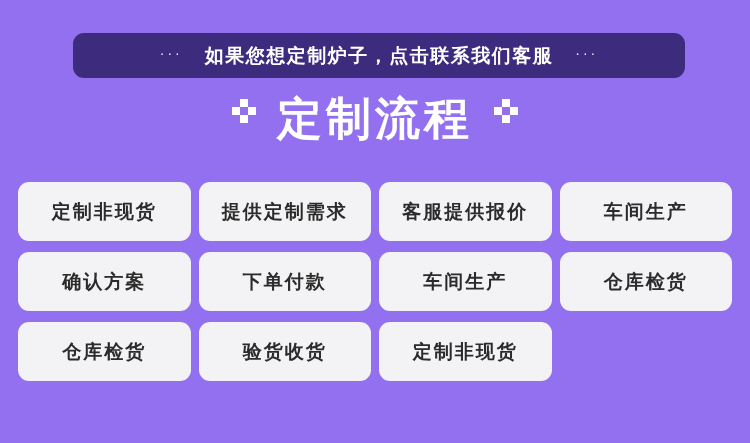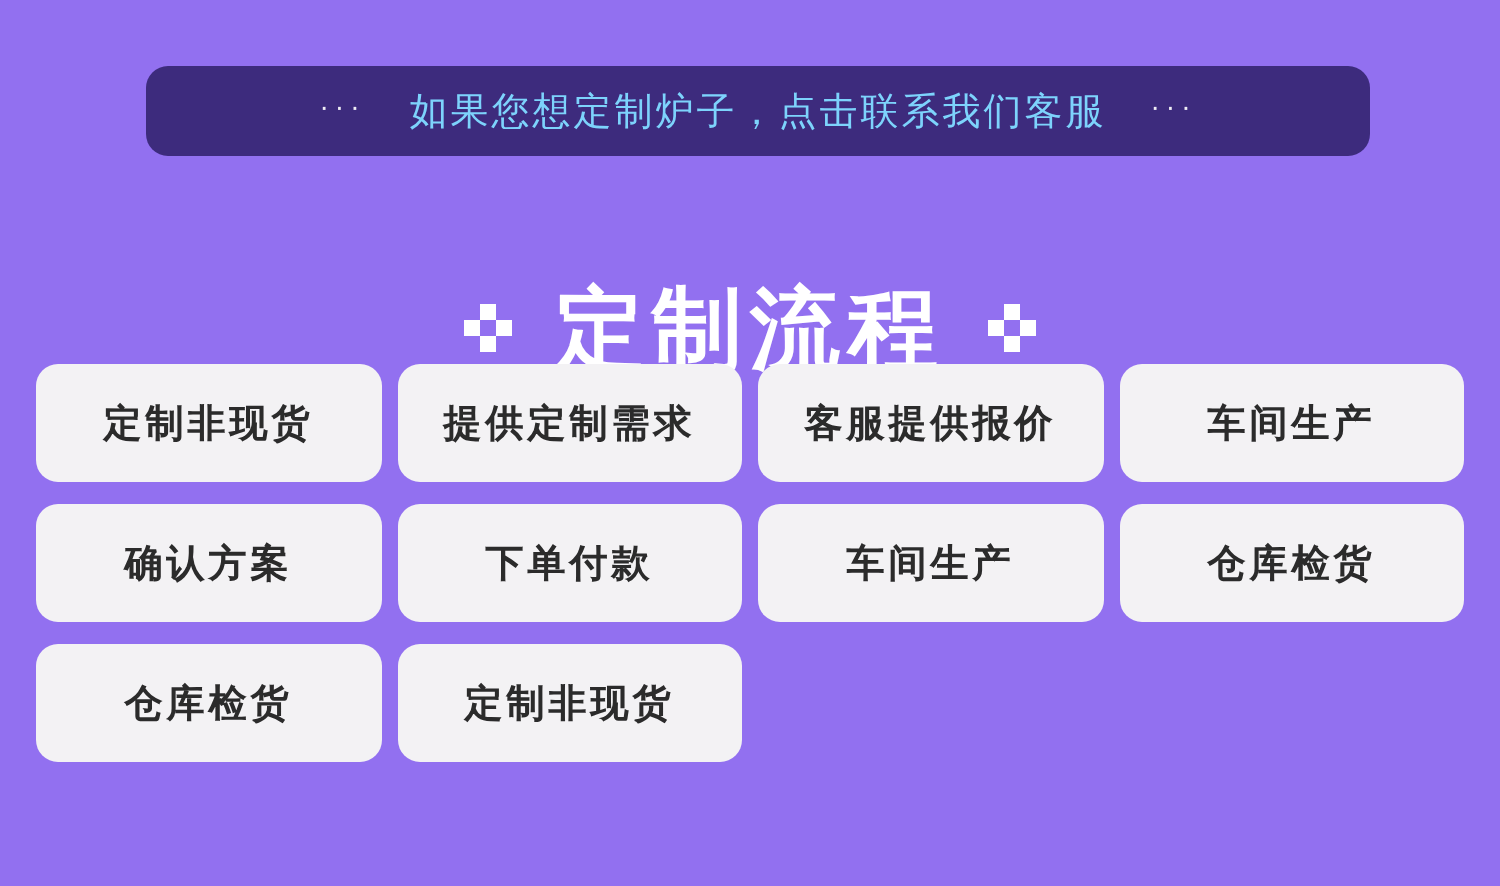--- a/index.html
+++ b/index.html
@@ -42,39 +42,37 @@
     color: #ffffff;
     font-size: 14px;
     letter-spacing: 3px;
     line-height: 1;
     opacity: 0.92;
     transform: translateY(-3px);
     white-space: nowrap;
   }
 
   .banner-text {
-    color: #7dd3fc;
+    color: #ffffff;
     font-size: 19px;
-    font-weight: normal;
+    font-weight: bold;
     letter-spacing: 1.5px;
     white-space: nowrap;
   }
 
   
   .title-row {
     position: absolute;
     left: 0;
     top: 96px;
     width: 750px;
     height: 64px;
     display: flex;
-    align-items: center;
     justify-content: center;
     gap: 18px;
-    margin-top: 36px;
   }
 
   .title-text {
     color: #ffffff;
     font-size: 45px;
     font-weight: bold;
     letter-spacing: 4px;
     line-height: 1;
     white-space: nowrap;
   }
@@ -166,17 +164,20 @@
     <div class="card">
         <span>车间生产</span>
       </div>
     <div class="card">
         <span>仓库检货</span>
       </div>
     <div class="card">
         <span>仓库检货</span>
       </div>
     <div class="card">
+        <span>验货收货</span>
+      </div>
+    <div class="card">
         <span>定制非现货</span>
       </div>
   </div>
 
 </div>
 
 </body></html>

